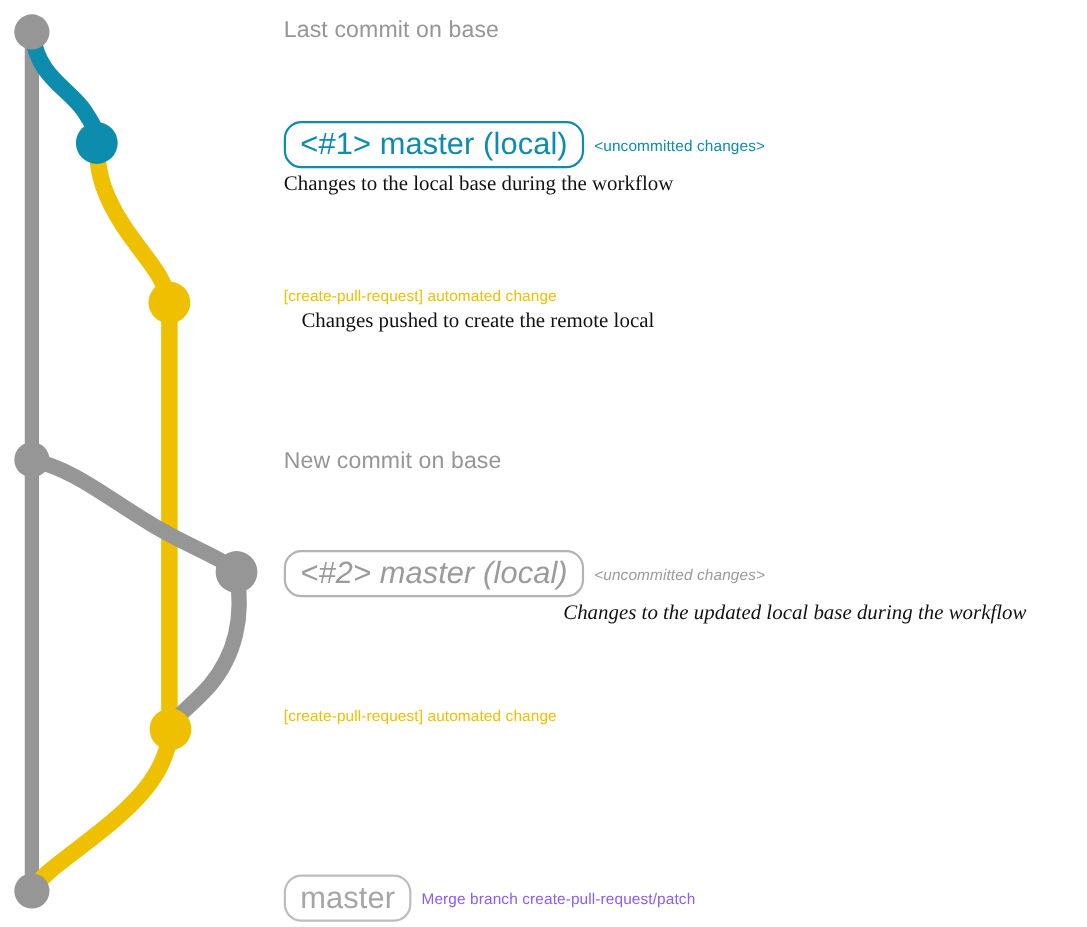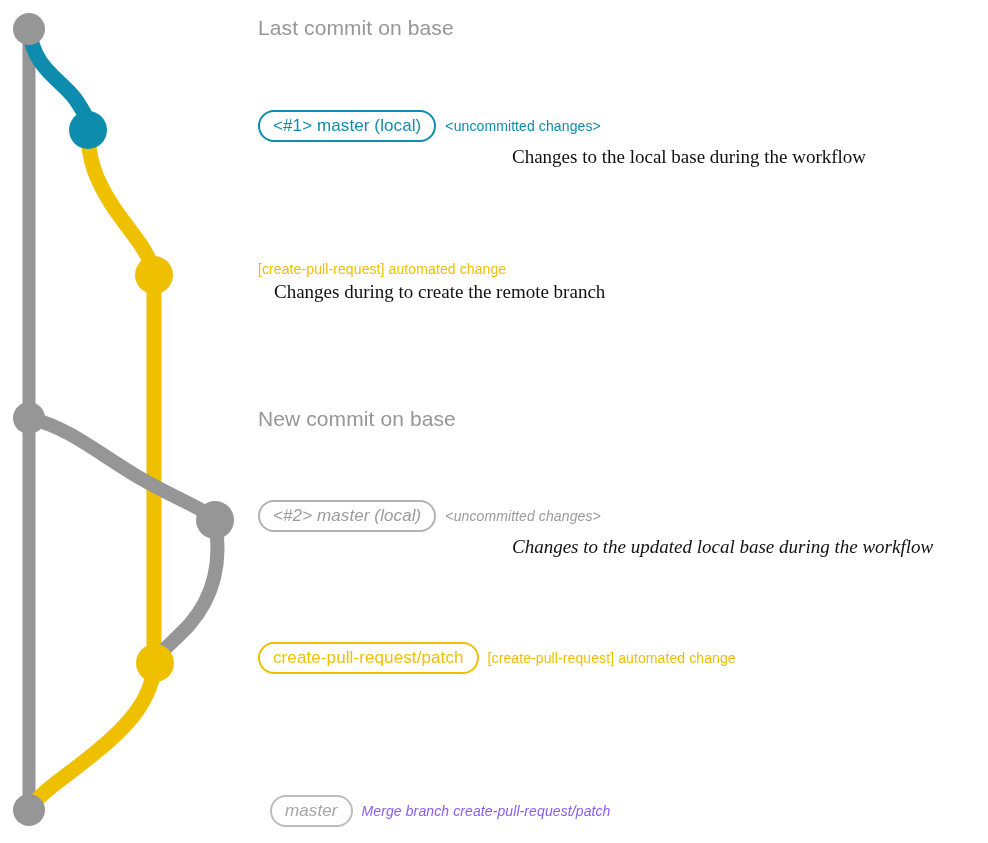--- a/index.html
+++ b/index.html
@@ -53,21 +53,21 @@
     letter-spacing: 0.1px;
     color: #969696;
   }
 
   
   .badge {
     display: inline-block;
     border: 2px solid currentColor;
     border-radius: 16px;
     padding: 5px 13px 6px 13px;
-    font-size: 17px;
+    font-size: 28px;
     line-height: 1;
     letter-spacing: 0.1px;
     background: #ffffff;
   }
   .badge-blue   { color: #0d8cae; border-color: #0d8cae; }
   .badge-gray   { color: #9b9b9b; border-color: #b3b3b3; }
   .badge-yellow { color: #efc000; border-color: #efc000; }
   .badge-gray-light { color: #a6a6a6; border-color: #bdbdbd; }
 
   
@@ -121,51 +121,50 @@
     <div class="row-main">
       <span class="plain-title">Last commit on base</span>
     </div>
   </div>
 
   <div class="row" style="left:258px; top:110px;">
     <div class="row-main">
       <span class="badge badge-blue">&lt;#1&gt; master (local)</span>
       <span class="subject subject-blue">&lt;uncommitted changes&gt;</span>
     </div>
-    <div class="desc" style="margin-left:254px;">Changes to the local base during the workflow</div>
+    <div class="desc" style="">Changes to the local base during the workflow</div>
   </div>
 
   <div class="row" style="left:258px; top:261px;">
     <div class="row-main">
       <span class="subject subject-yellow">[create-pull-request] automated change</span>
     </div>
-    <div class="desc" style="margin-left:16px;">Changes during to create the remote branch</div>
+    <div class="desc" style="margin-left:16px;">Changes pushed to create the remote local</div>
   </div>
 
   <div class="row" style="left:258px; top:407px;">
     <div class="row-main">
       <span class="plain-title">New commit on base</span>
     </div>
   </div>
 
   <div class="row" style="left:258px; top:500px;font-style:italic;">
     <div class="row-main">
       <span class="badge badge-gray">&lt;#2&gt; master (local)</span>
       <span class="subject subject-gray">&lt;uncommitted changes&gt;</span>
     </div>
     <div class="desc" style="margin-left:254px;text-align:center;">Changes to the updated local base during the workflow</div>
   </div>
 
   <div class="row" style="left:258px; top:642px;">
     <div class="row-main">
-      <span class="badge badge-yellow">create-pull-request/patch</span>
       <span class="subject subject-yellow">[create-pull-request] automated change</span>
     </div>
   </div>
 
-  <div class="row" style="left:270px; top:795px;font-style:italic;">
+  <div class="row" style="left:258px; top:795px;">
     <div class="row-main">
       <span class="badge badge-gray-light">master</span>
       <span class="subject subject-graylight">Merge branch create-pull-request/patch</span>
     </div>
   </div>
 
 </div>
 
 </body></html>

